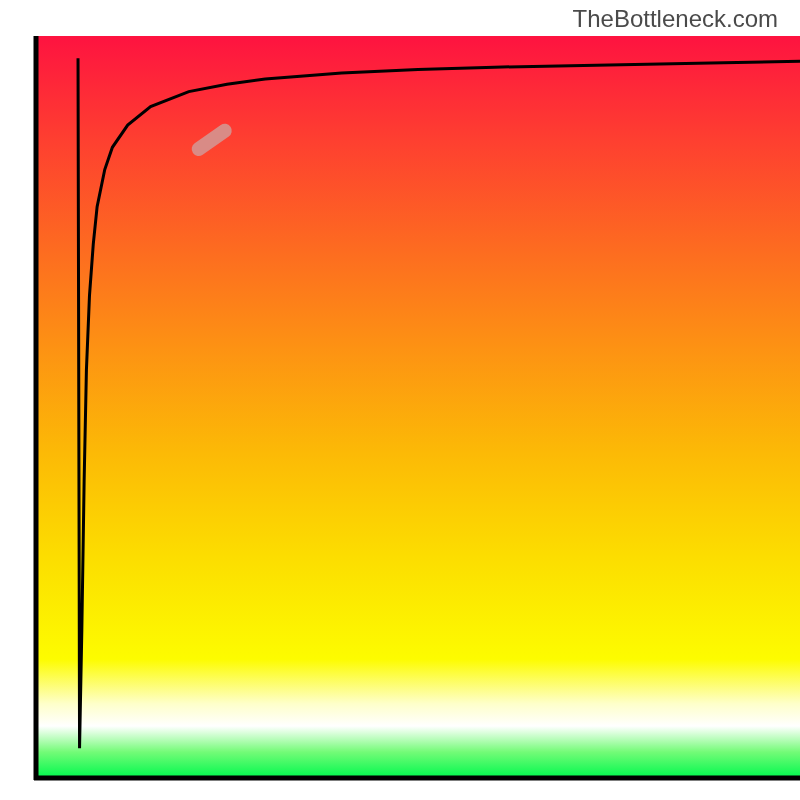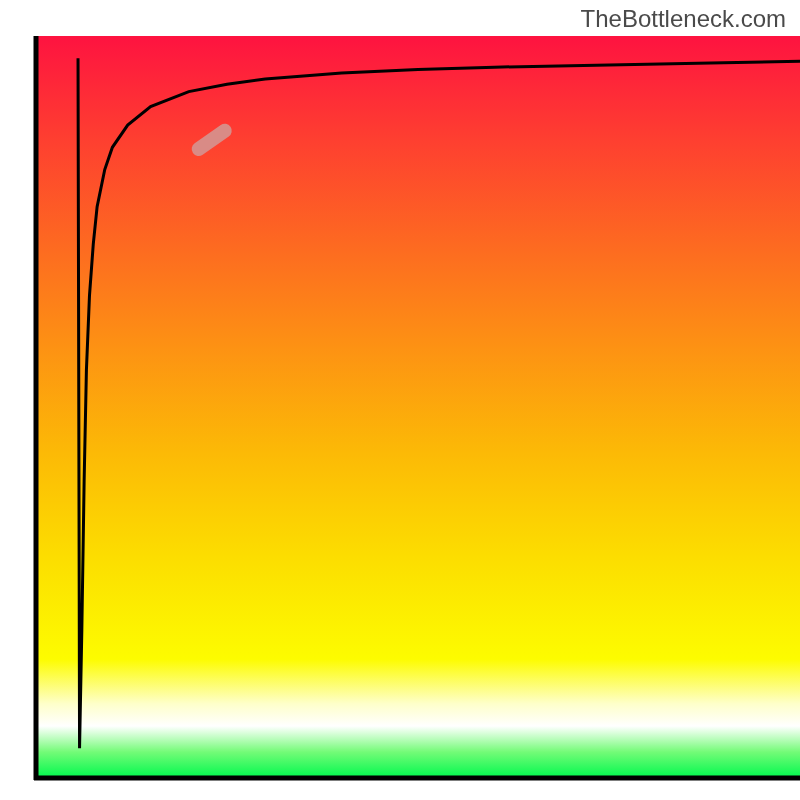--- a/index.html
+++ b/index.html
@@ -7,21 +7,21 @@
     width: 800px;
     height: 800px;
     background: #ffffff;
     font-family: Arial, Helvetica, sans-serif;
     position: relative;
     overflow: hidden;
   }
   .watermark {
     position: absolute;
     top: 5px;
-    right: 14px;
+    right: 22px;
     color: #4a4a4a;
     font-size: 24px;
     font-family: Arial, sans-serif;
     z-index: 50;
   }
   .chart-canvas {
     position: absolute;
     top: 0;
     left: 0;
     width: 800px;

